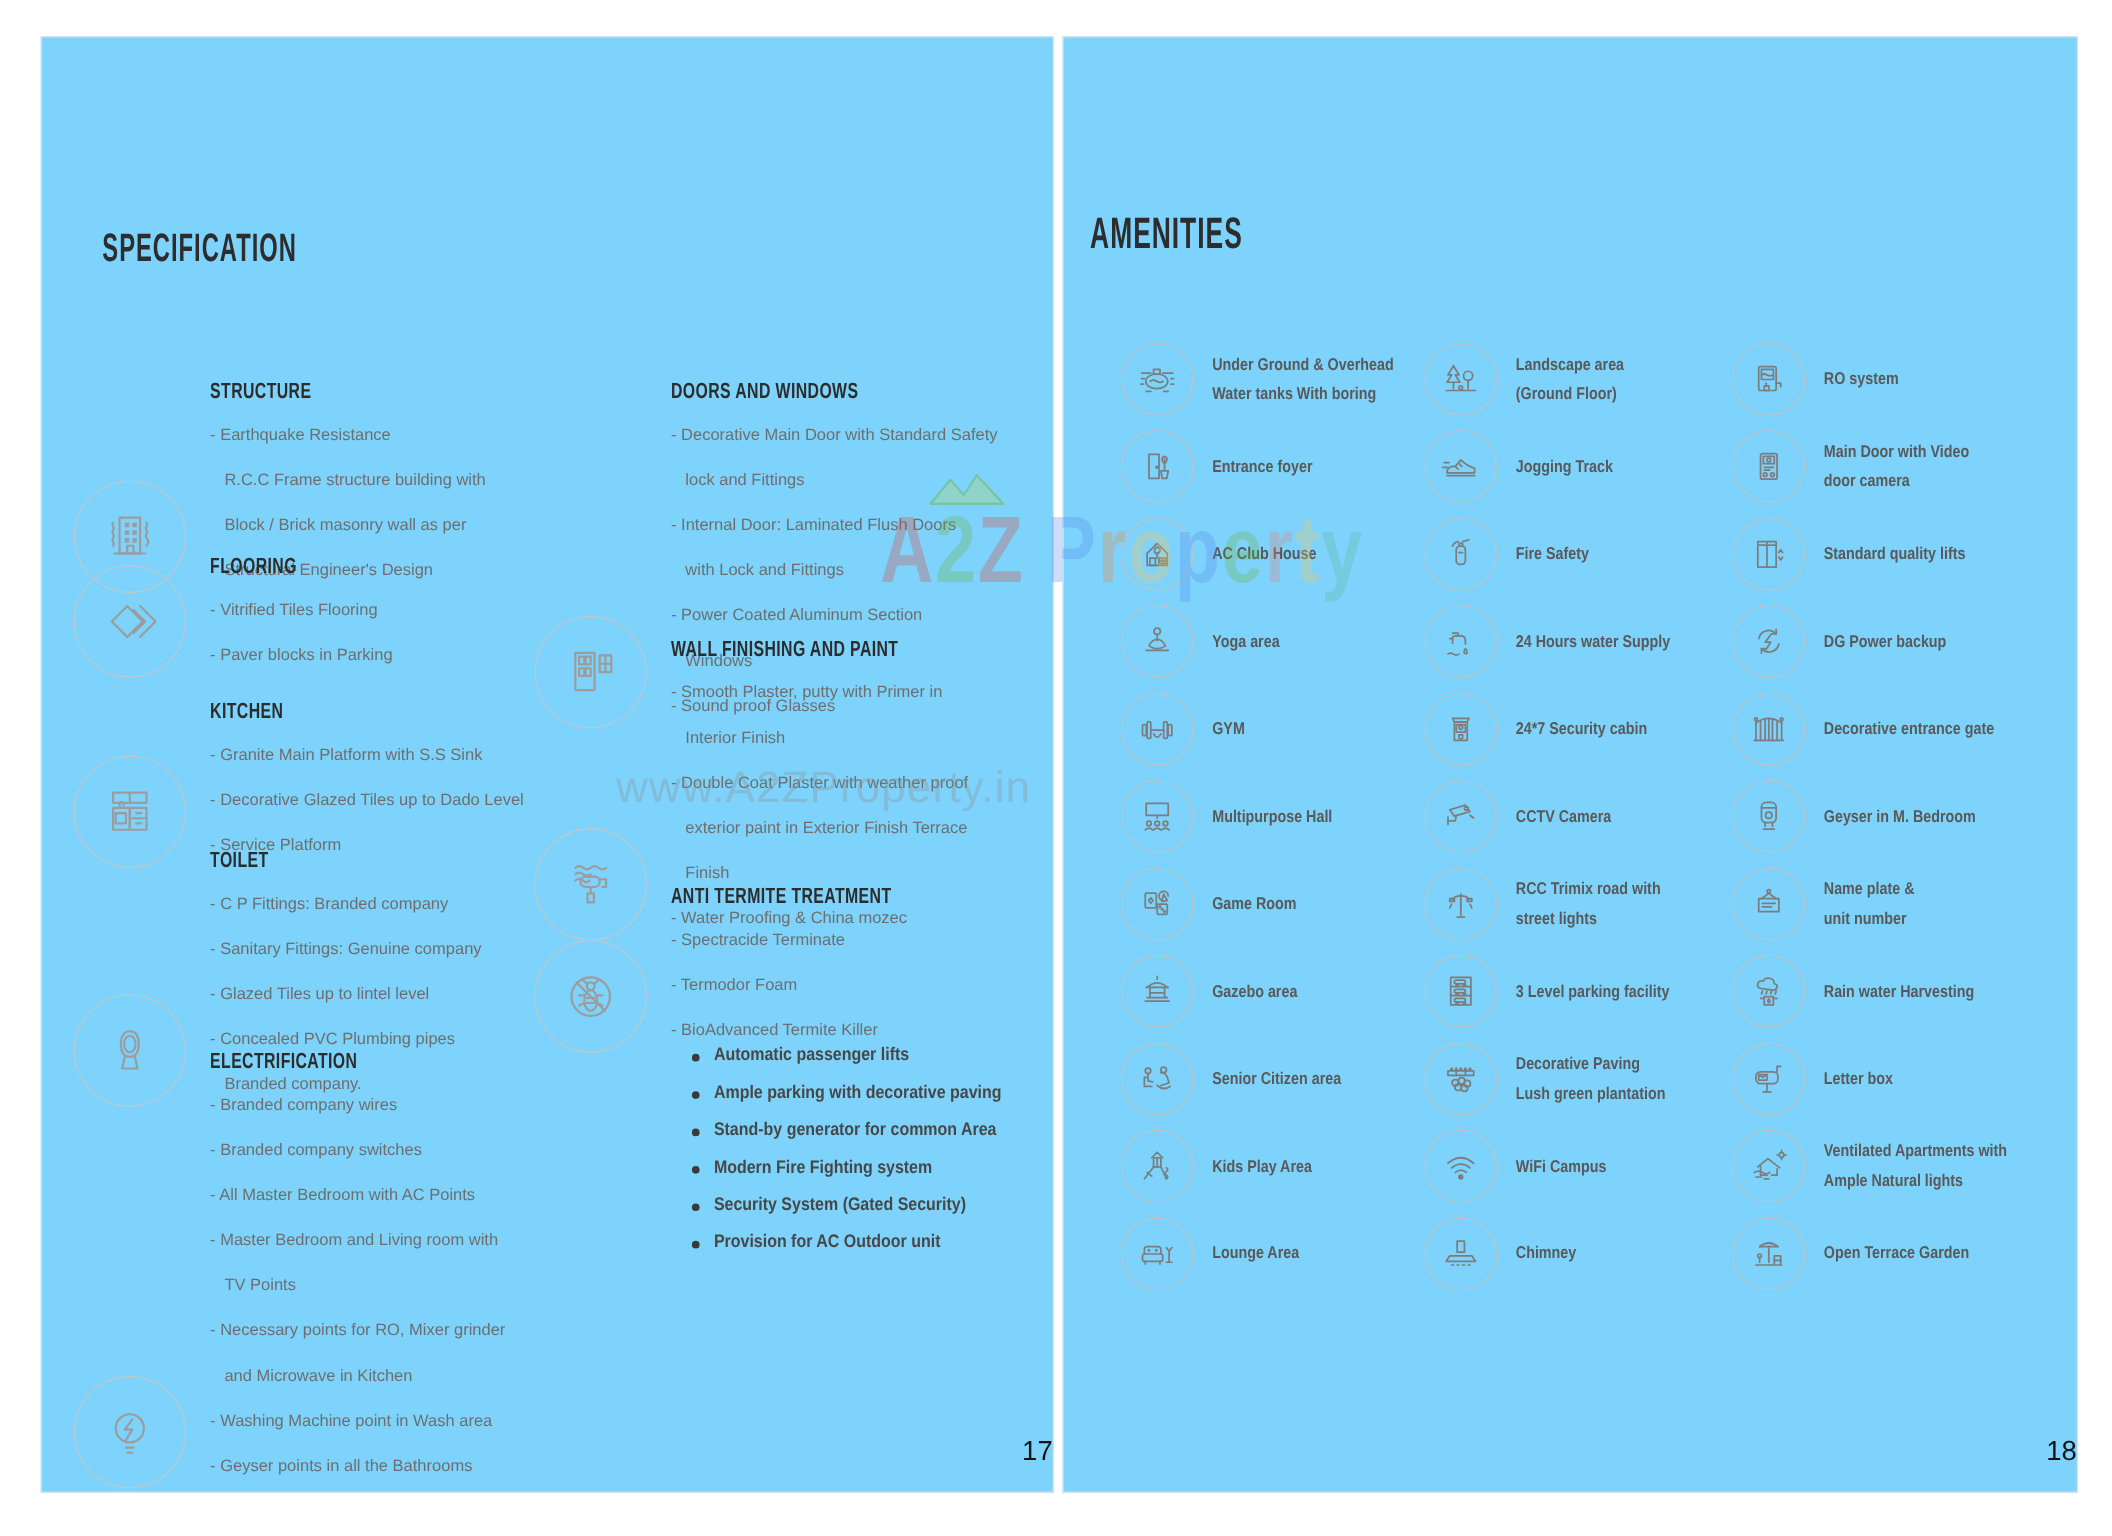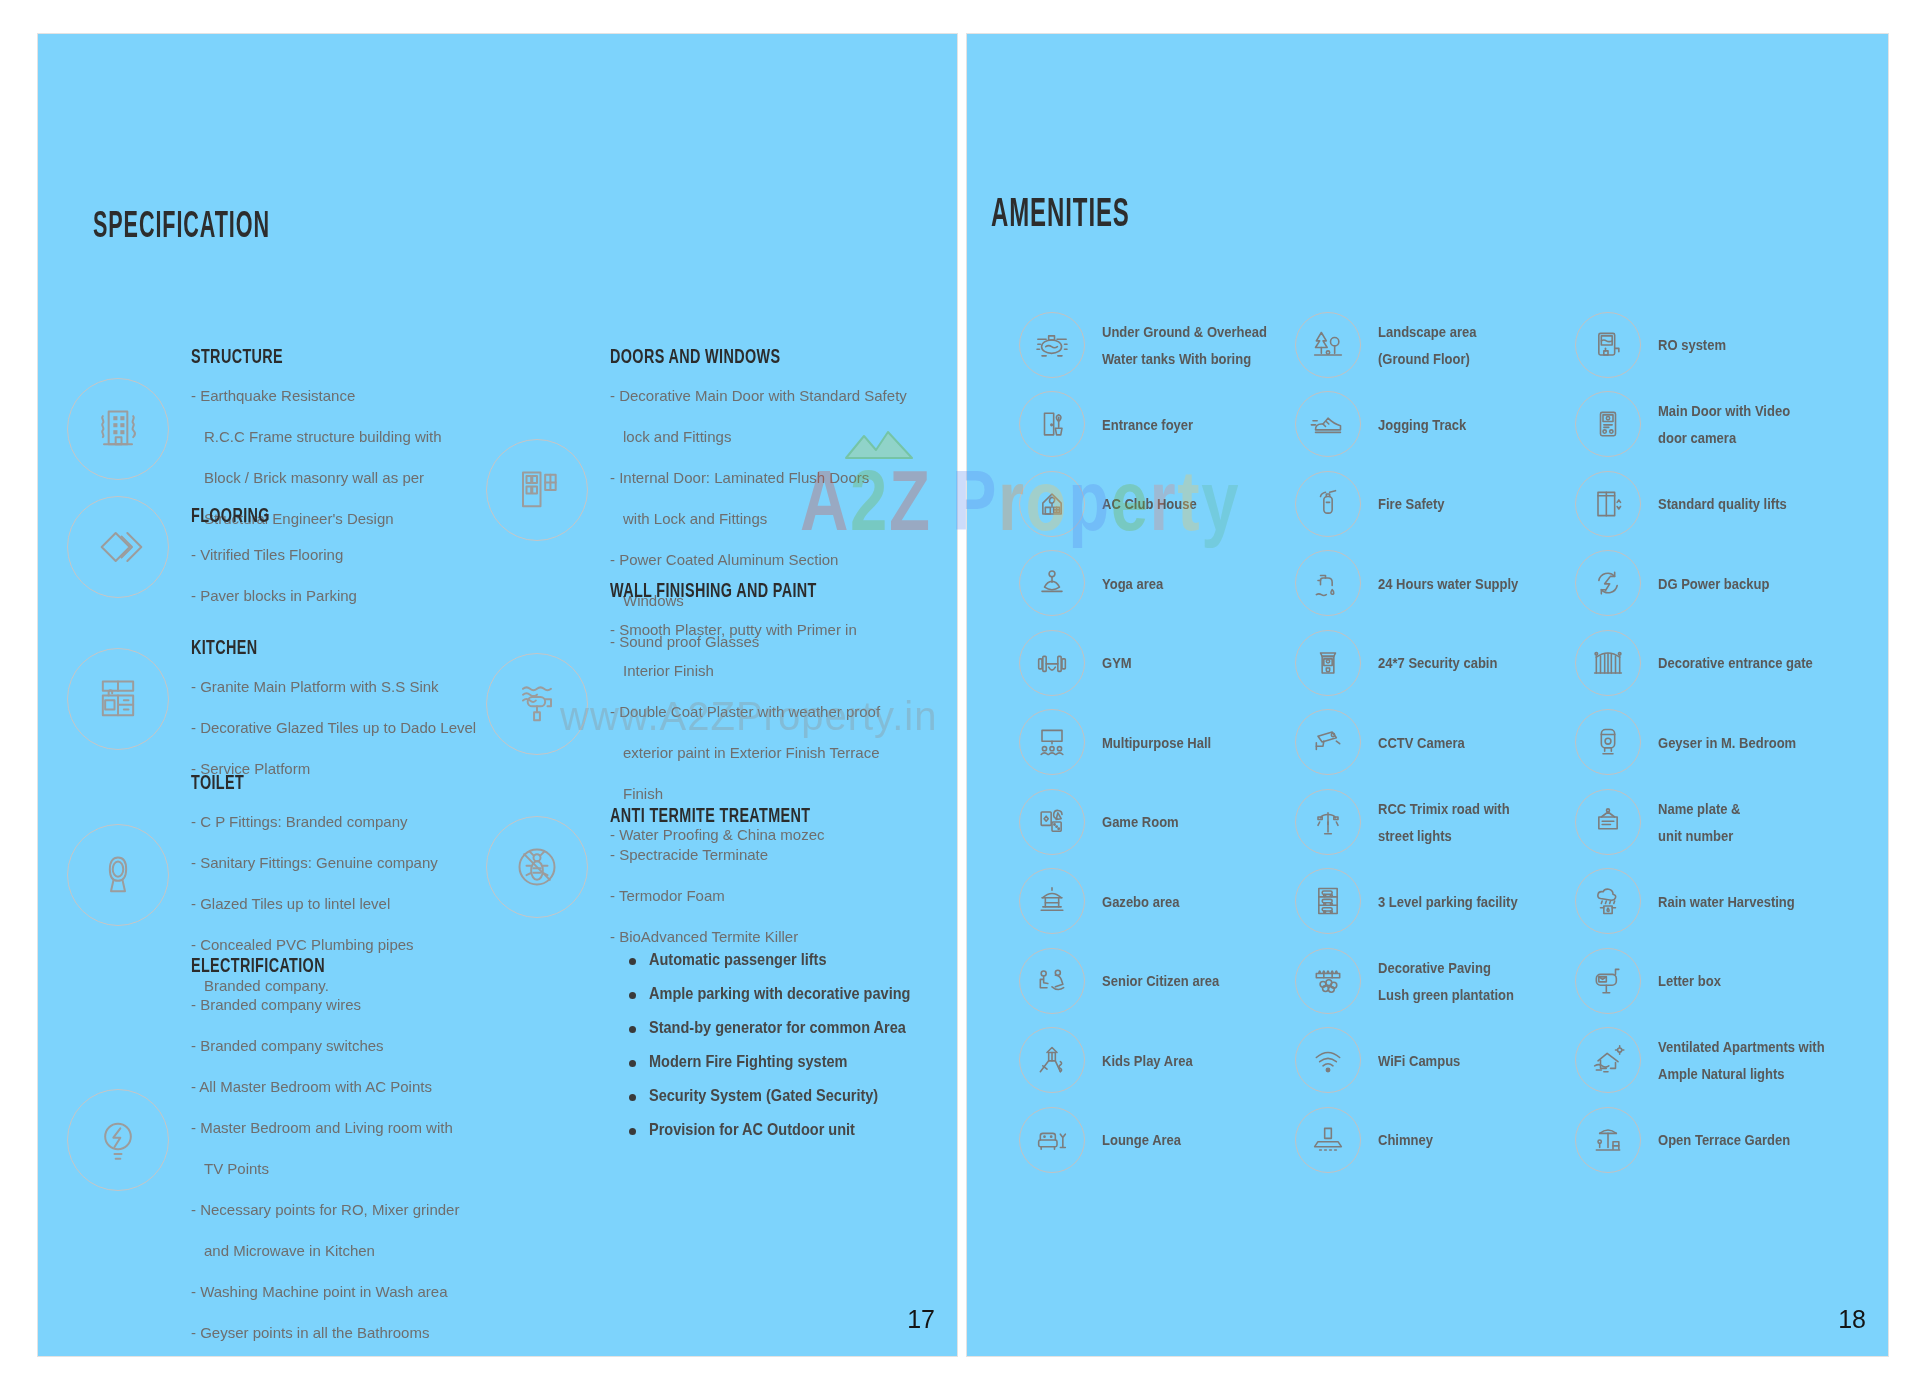--- a/index.html
+++ b/index.html
@@ -7,38 +7,38 @@
        font-family:"Liberation Sans",sans-serif;overflow:hidden}
   .page{position:absolute;top:33px;height:1324px;background:#7dd3fc;border:1px solid #e3e3e3;box-sizing:border-box}
   #left-page{left:37px;width:921px}
   #right-page{left:966px;width:923px}
 
   .page-title{position:absolute;font-weight:bold;color:#2d2d2d;transform:scaleX(0.6);
               transform-origin:0 0;letter-spacing:1.5px;white-space:nowrap}
   #spec-title{left:55px;top:170px;font-size:36px}
   #amen-title{left:24px;top:156px;font-size:40px}
 
-  .spec-section{position:absolute;display:flex;align-items:center}
+  .spec-section{position:absolute;display:flex;align-items:flex-end}
   .spec-circle{width:100px;height:100px;border:1.5px solid #c6c6c6;border-radius:50%;
                display:flex;align-items:center;justify-content:center;flex:none;
                margin-top:-27px;margin-right:22px;background:transparent}
   .spec-circle svg{width:56px;height:56px;stroke:#9c9c9c;fill:none;stroke-width:1.7;
                    stroke-linecap:round;stroke-linejoin:round}
   .spec-heading{font-size:20px;font-weight:bold;color:#2c2c2c;transform:scaleX(0.72);
                 transform-origin:0 0;letter-spacing:.5px;white-space:nowrap;margin-bottom:7px}
   .spec-item{font-size:15px;color:#6e6e6e;line-height:41px;white-space:pre-line;
              padding-left:13px;text-indent:-13px}
 
   #spec-bullets{position:absolute;left:591px;top:916px}
   .bullet-row{display:flex;align-items:flex-start;margin-bottom:15px}
   .bullet-dot{width:7px;height:7px;border-radius:50%;background:#3a3a3a;margin:8px 13px 0 0;flex:none}
   .bullet-text{font-size:16.5px;font-weight:bold;color:#474747;transform:scaleX(0.88);
                transform-origin:0 50%;white-space:nowrap}
 
-  .page-number{position:absolute;right:22px;bottom:22px;font-size:25px;color:#141414}
+  .page-number{position:absolute;right:0;bottom:22px;font-size:25px;color:#141414}
 
   .am-col{position:absolute;top:271px}
   .am-row{display:flex;align-items:center;height:79.5px}
   .am-circle{width:64px;height:64px;border:1.5px solid #c2c2c2;border-radius:50%;
              display:flex;align-items:center;justify-content:center;flex:none;margin-right:17px}
   .am-circle svg{width:40px;height:40px;stroke:#7d7d7d;fill:none;stroke-width:1.9;
                  stroke-linecap:round;stroke-linejoin:round}
   .am-label{font-size:15.5px;font-weight:bold;color:#595959;line-height:27px;
             transform:scaleX(0.84);transform-origin:0 50%;white-space:pre-line}
 

